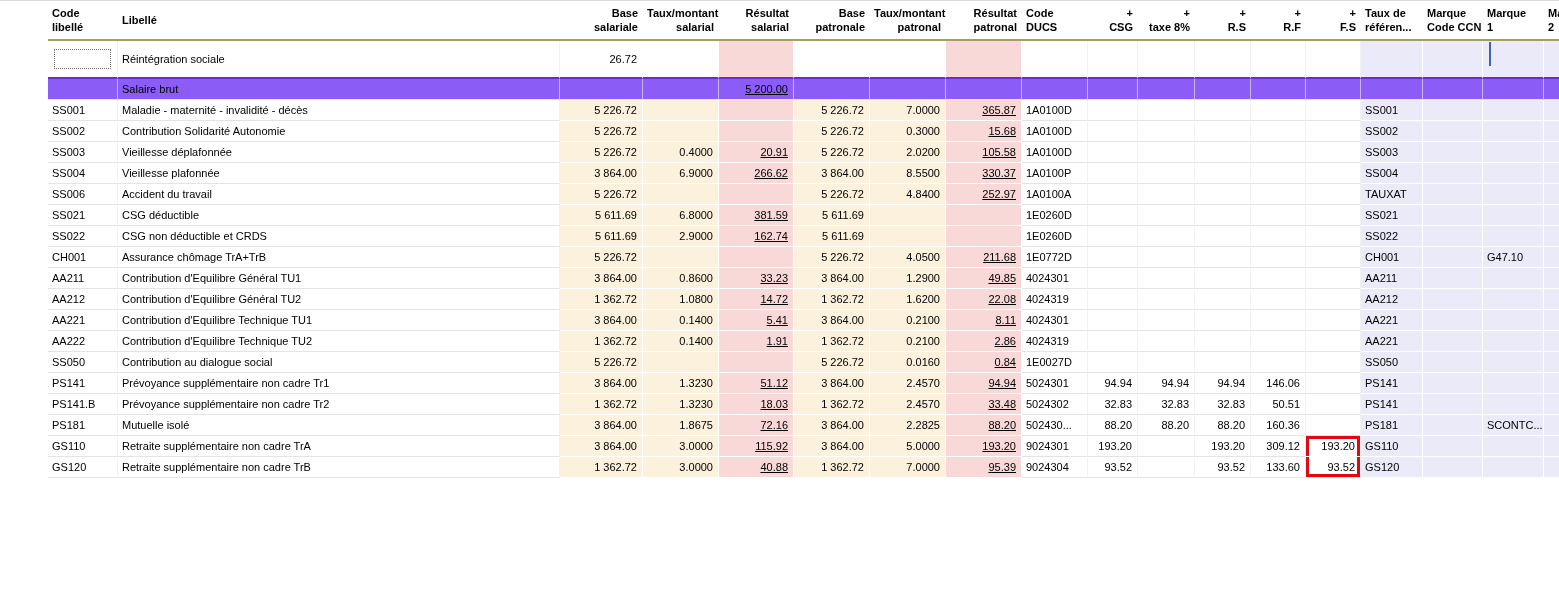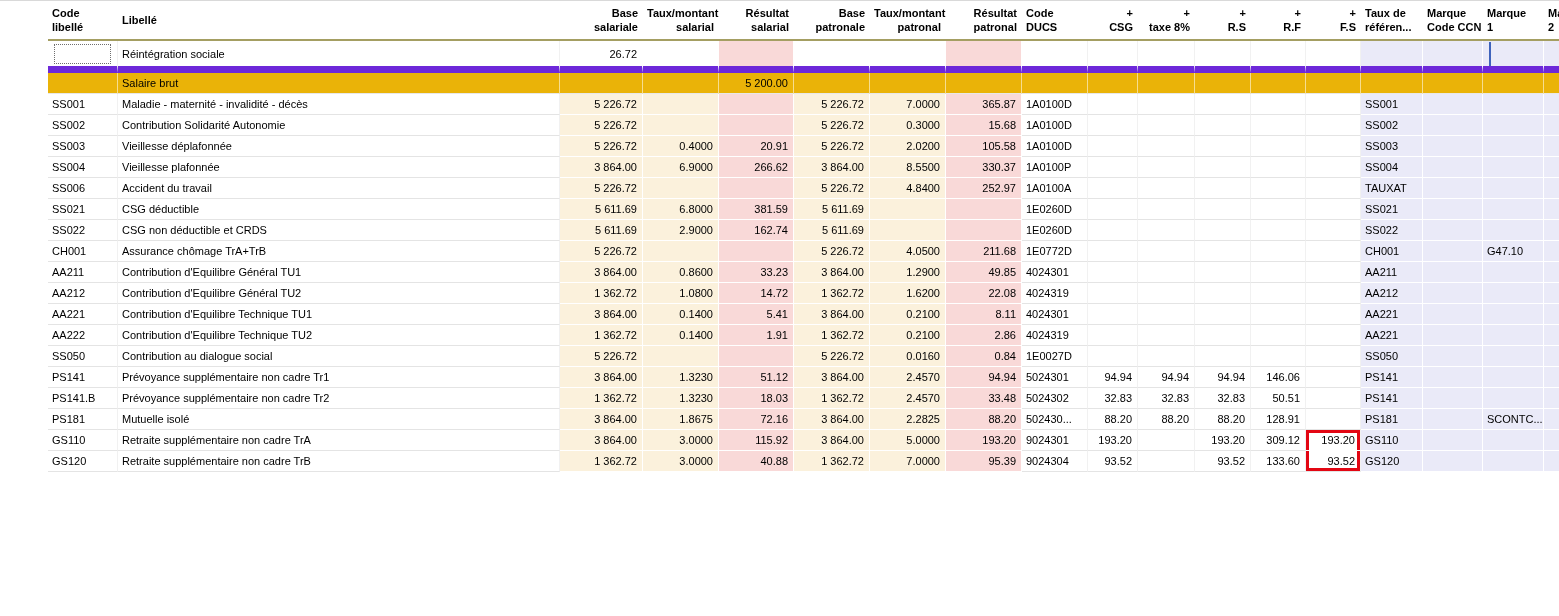--- a/index.html
+++ b/index.html
@@ -10,26 +10,26 @@
   table{border-collapse:separate;border-spacing:0;table-layout:fixed;width:1559px;border-top:1px solid #d9d9d9;padding-left:48px;}
   th,td{font-size:11px;color:#000;white-space:nowrap;overflow:hidden;box-sizing:border-box;}
   th{
     height:40px;vertical-align:middle;font-weight:bold;background:#fff;
     border-bottom:2px solid #A49E62;padding:1px 5px 1px 4px;line-height:14px;
   }
   td{height:21px;padding:0 5px 0 4px;border-bottom:1px solid #E4E4E4;border-right:1px solid #F1F1F1;}
   .a-right{text-align:right;}
   .a-left{text-align:left;}
   .bg-cream{background:#FBF1DC;border-bottom-color:#FFFFFF;border-right-color:#FFFFFF;}
-  .bg-pink{background:#F9D9D8;border-bottom-color:#FFFFFF;border-right-color:#FFFFFF;}
+  .bg-pink{background:#F9D9D8;border-bottom-color:#FFFFFF;border-right-color:#FFFFFF;text-decoration:underline;}
   .bg-lavender{background:#EAEAF8;border-bottom-color:#FFFFFF;border-right-color:#FFFFFF;}
   .bg-white{background:#FFFFFF;}
-  tr.sel td{height:32px;border-bottom:7px solid #6d28d9;}
+  tr.sel td{height:38px;border-bottom:2px solid #6d28d9;}
   tr.sel td.bg-cream{background:#fff;}
-  tr.total td{background:#eab308;border-bottom-color:#E8E8E8;border-right-color:rgba(255,255,255,0.55);}
+  tr.total td{background:#8b5cf6;border-bottom-color:#E8E8E8;border-right-color:rgba(255,255,255,0.55);}
   .box-full{box-shadow:inset 0 0 0 3px #E30613;background:#fff !important;}
   .box-top{box-shadow:inset 0 3px 0 0 #E30613, inset 3px 0 0 0 #E30613, inset -3px 0 0 0 #E30613;background:#fff !important;border-bottom-color:#fff;}
   .box-bottom{box-shadow:inset 0 -3px 0 0 #E30613, inset 3px 0 0 0 #E30613, inset -3px 0 0 0 #E30613;background:#fff !important;}
   .dotted{height:18px;border:1px dotted #6e6e6e;margin:2px 1px 2px 2px;background:#fff;}
   .hl{display:block;}
   #sel-edge{position:absolute;left:1489px;top:42px;width:2px;height:24px;background:#3F63BC;}
 </style>
 </head>
 <body>
 
@@ -478,21 +478,21 @@
         <td class="a-right bg-cream">3 864.00</td>
         <td class="a-right bg-cream">1.8675</td>
         <td class="a-right bg-pink">72.16</td>
         <td class="a-right bg-cream">3 864.00</td>
         <td class="a-right bg-cream">2.2825</td>
         <td class="a-right bg-pink">88.20</td>
         <td class="a-left bg-white">502430...</td>
         <td class="a-right bg-white">88.20</td>
         <td class="a-right bg-white">88.20</td>
         <td class="a-right bg-white">88.20</td>
-        <td class="a-right bg-white">128.91</td>
+        <td class="a-right bg-white">160.36</td>
         <td class="a-right bg-white"></td>
         <td class="a-left bg-lavender">PS181</td>
         <td class="a-left bg-lavender"></td>
         <td class="a-left bg-lavender">SCONTC...</td>
         <td class="a-left bg-lavender"></td>
       </tr>
       <tr>
         <td class="a-left bg-white">GS110</td>
         <td class="a-left bg-white">Retraite supplémentaire non cadre TrA</td>
         <td class="a-right bg-cream">3 864.00</td>

